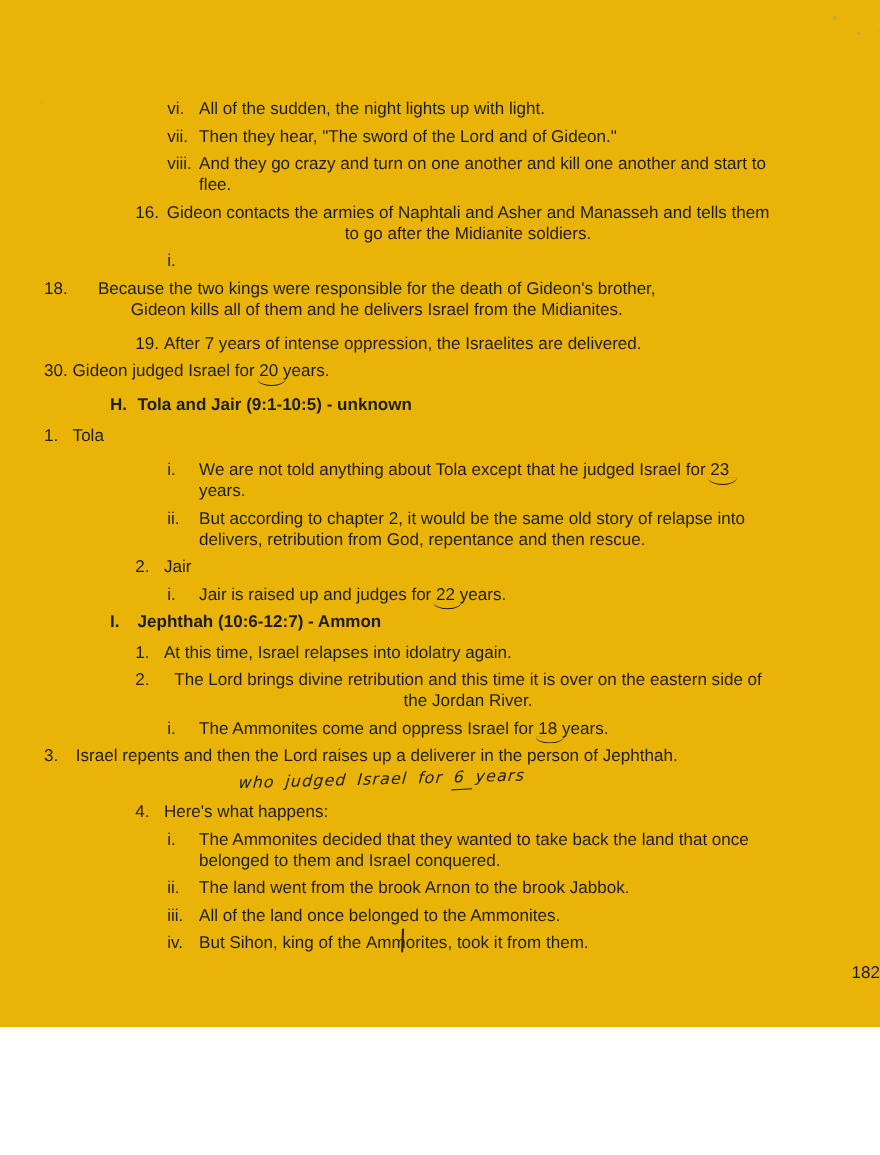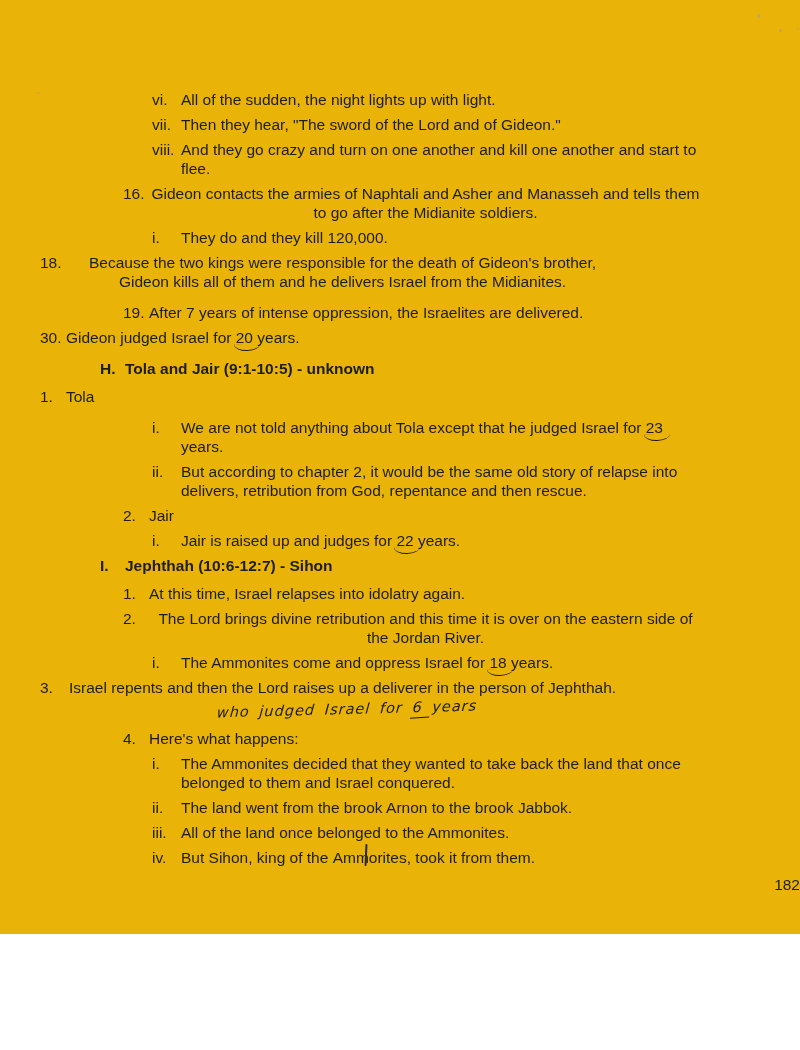--- a/index.html
+++ b/index.html
@@ -82,21 +82,20 @@
     <span class="txt">And they go crazy and turn on one another and kill one another and start to flee.</span>
   </div>
 
   <div class="row n-row">
     <span class="num">16.</span>
     <span class="txt">Gideon contacts the armies of Naphtali and Asher and Manasseh and tells them to go after the Midianite soldiers.</span>
   </div>
 
   <div class="row r-row">
     <span class="num">i.</span>
-    <span class="txt">They do and they kill 120,000.</span>
   </div>
 
 
   <div class="row n-row mb-lg">
     <span class="num">18.</span>
     <span class="txt">Because the two kings were responsible for the death of Gideon's brother, Gideon kills all of them and he delivers Israel from the Midianites.</span>
   </div>
 
   <div class="row n-row">
     <span class="num">19.</span>
@@ -134,21 +133,21 @@
   </div>
   <div class="row r-row">
     <span class="num">i.</span>
     <span class="txt">
       <span>Jair is raised up and judges for </span><span class="hand-u">22</span><span> years.</span>
     </span>
   </div>
 
   <div class="row sec-row">
     <span class="lbl">I.</span>
-    <span class="ttl">Jephthah (10:6-12:7) - Sihon</span>
+    <span class="ttl">Jephthah (10:6-12:7) - Ammon</span>
   </div>
   <div class="row n-row">
     <span class="num">1.</span>
     <span class="txt">At this time, Israel relapses into idolatry again.</span>
   </div>
   <div class="row n-row">
     <span class="num">2.</span>
     <span class="txt">The Lord brings divine retribution and this time it is over on the eastern side of the Jordan River.</span>
   </div>
   <div class="row r-row">

